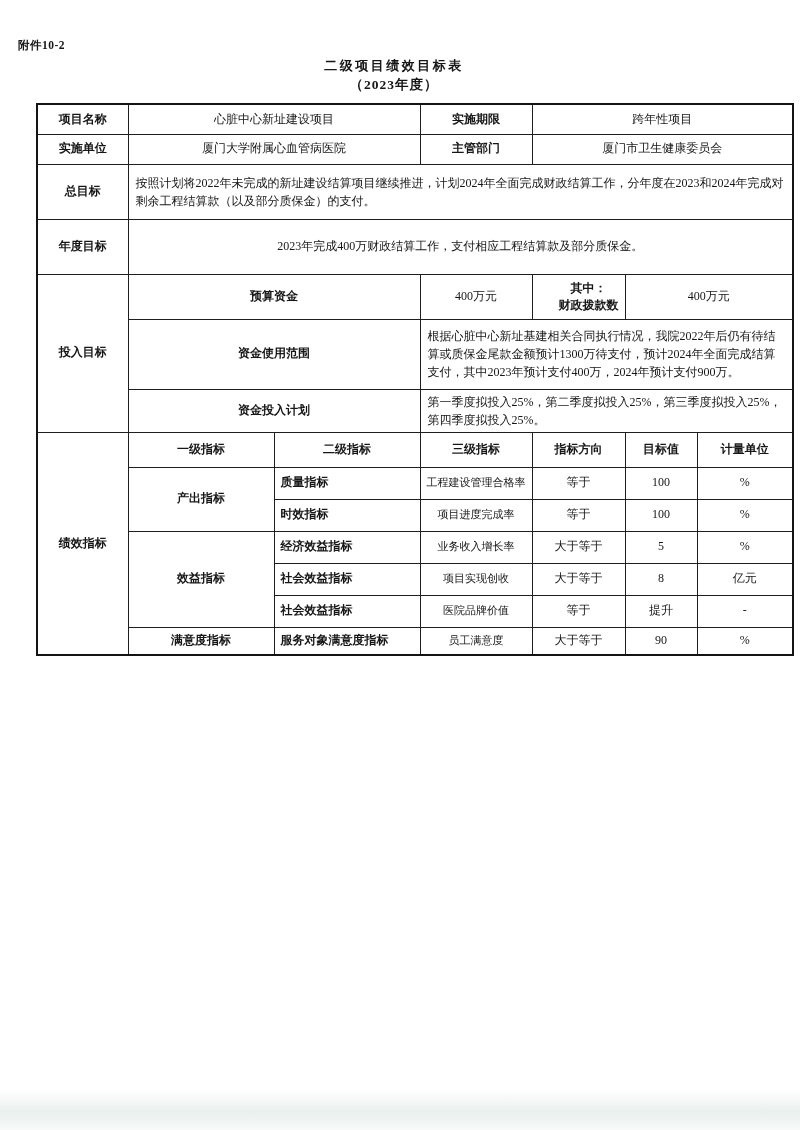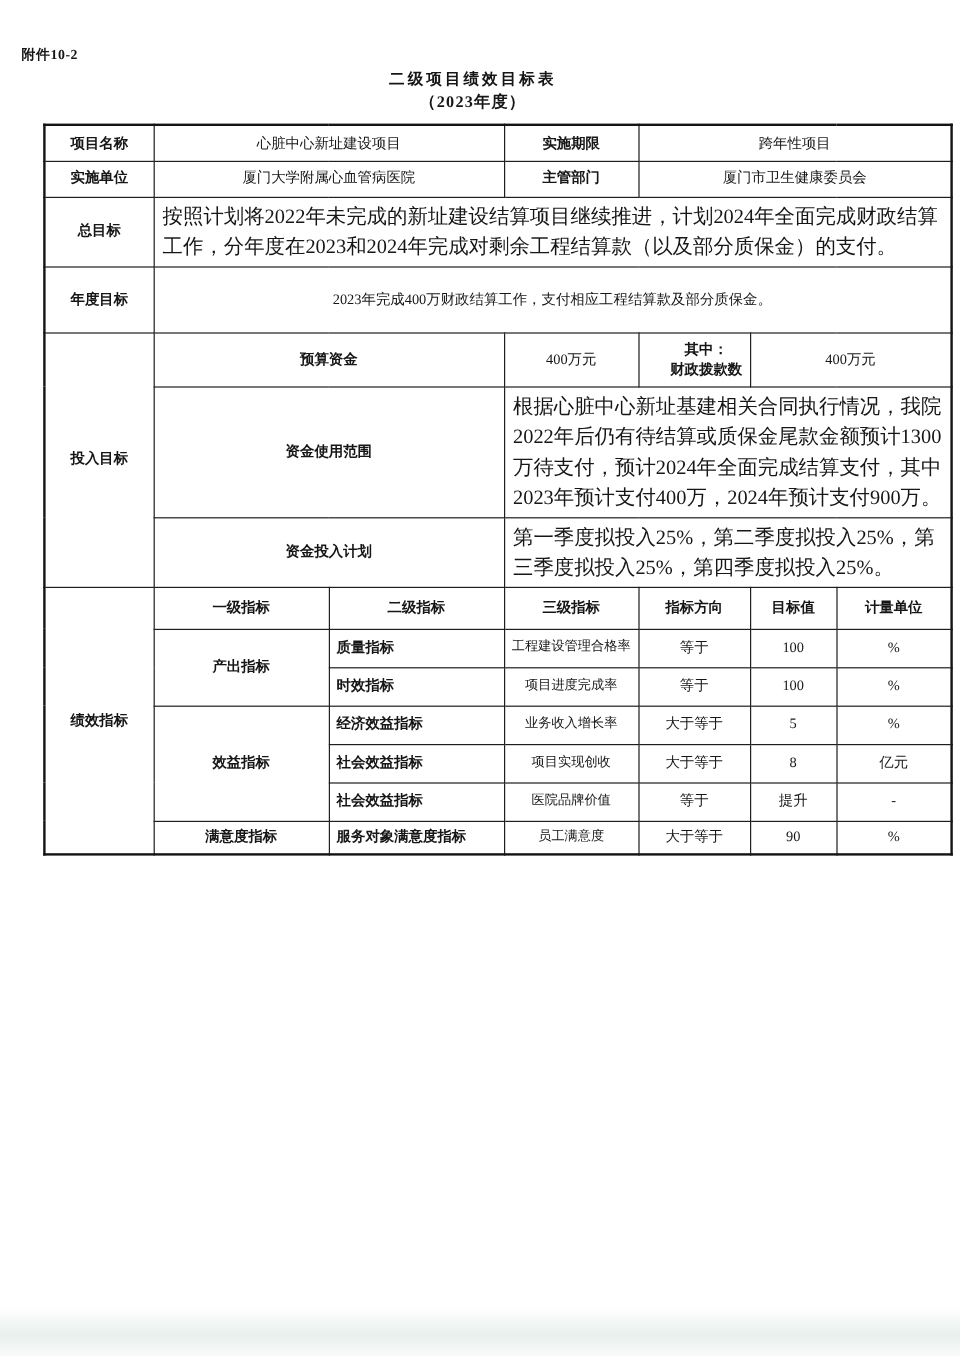--- a/index.html
+++ b/index.html
@@ -29,21 +29,21 @@
   td{
     border:1px solid #1e1e1e;
     text-align:center;vertical-align:middle;
     font-size:12px;line-height:1.45;
     padding:2px 4px;overflow:hidden;
     color:#161616;
   }
   .b{font-weight:bold;}
   .l{text-align:left;padding:2px 6px;}
   .l3{font-size:11px;text-align:center;padding:2px 6px;}
-  .body-txt{font-size:17px;text-align:left;padding:3px 7px;line-height:1.5;}
+  .body-txt{font-size:12px;text-align:left;padding:3px 7px;line-height:1.5;}
   .preline{white-space:pre-line;line-height:1.35;padding-left:24px;}
   .scan-edge{
     position:absolute;left:0;right:0;bottom:0;height:40px;
     background:linear-gradient(to bottom,
       rgba(205,222,214,0) 0%,
       rgba(197,215,207,0.38) 55%,
       rgba(216,229,223,0.18) 100%);
     pointer-events:none;
   }
 </style>

